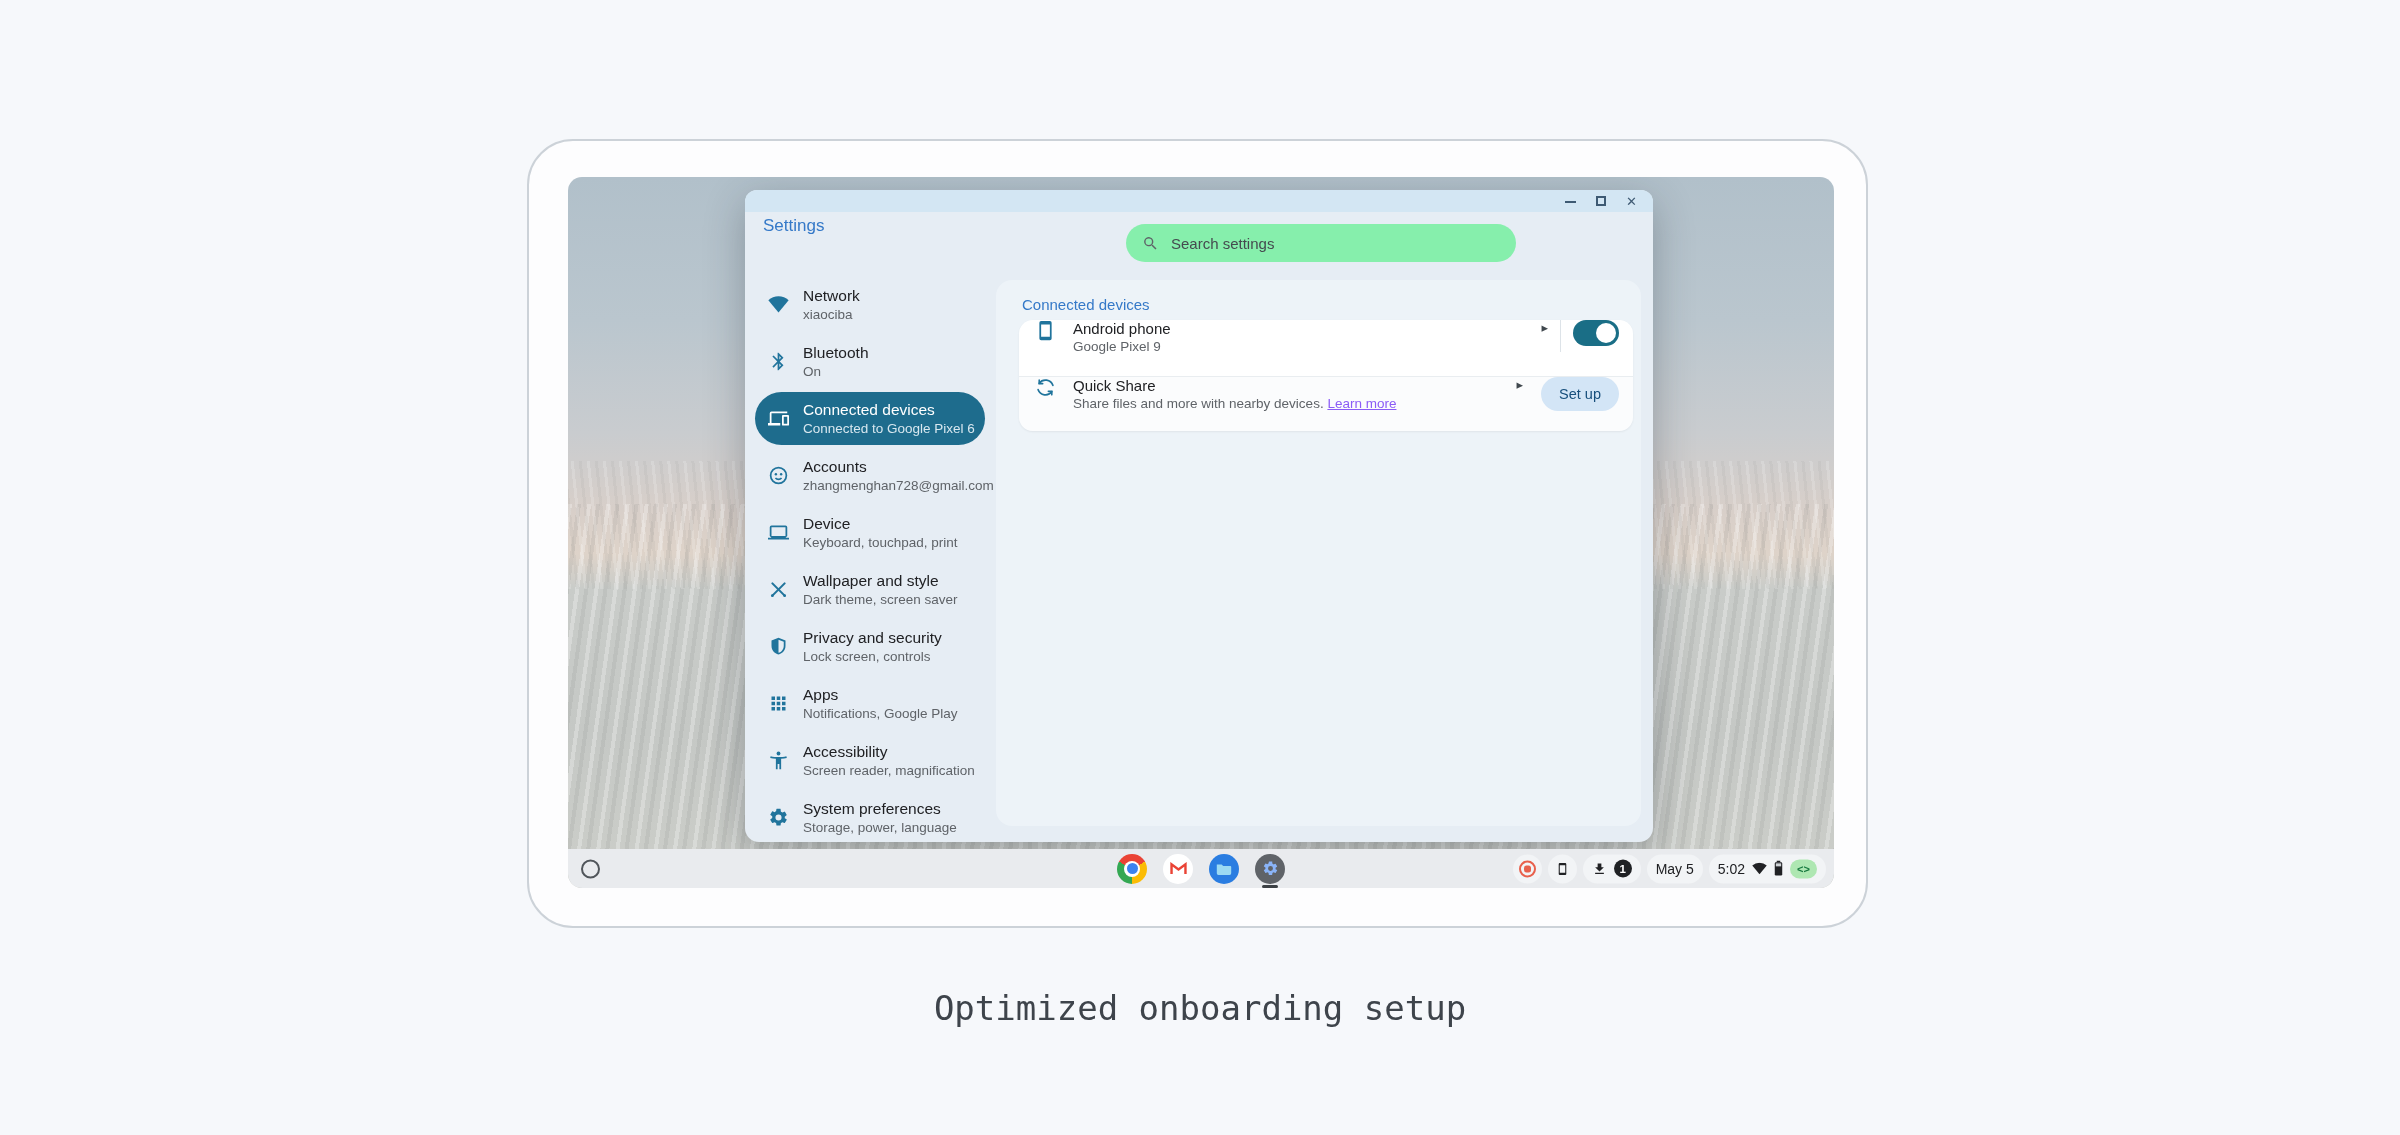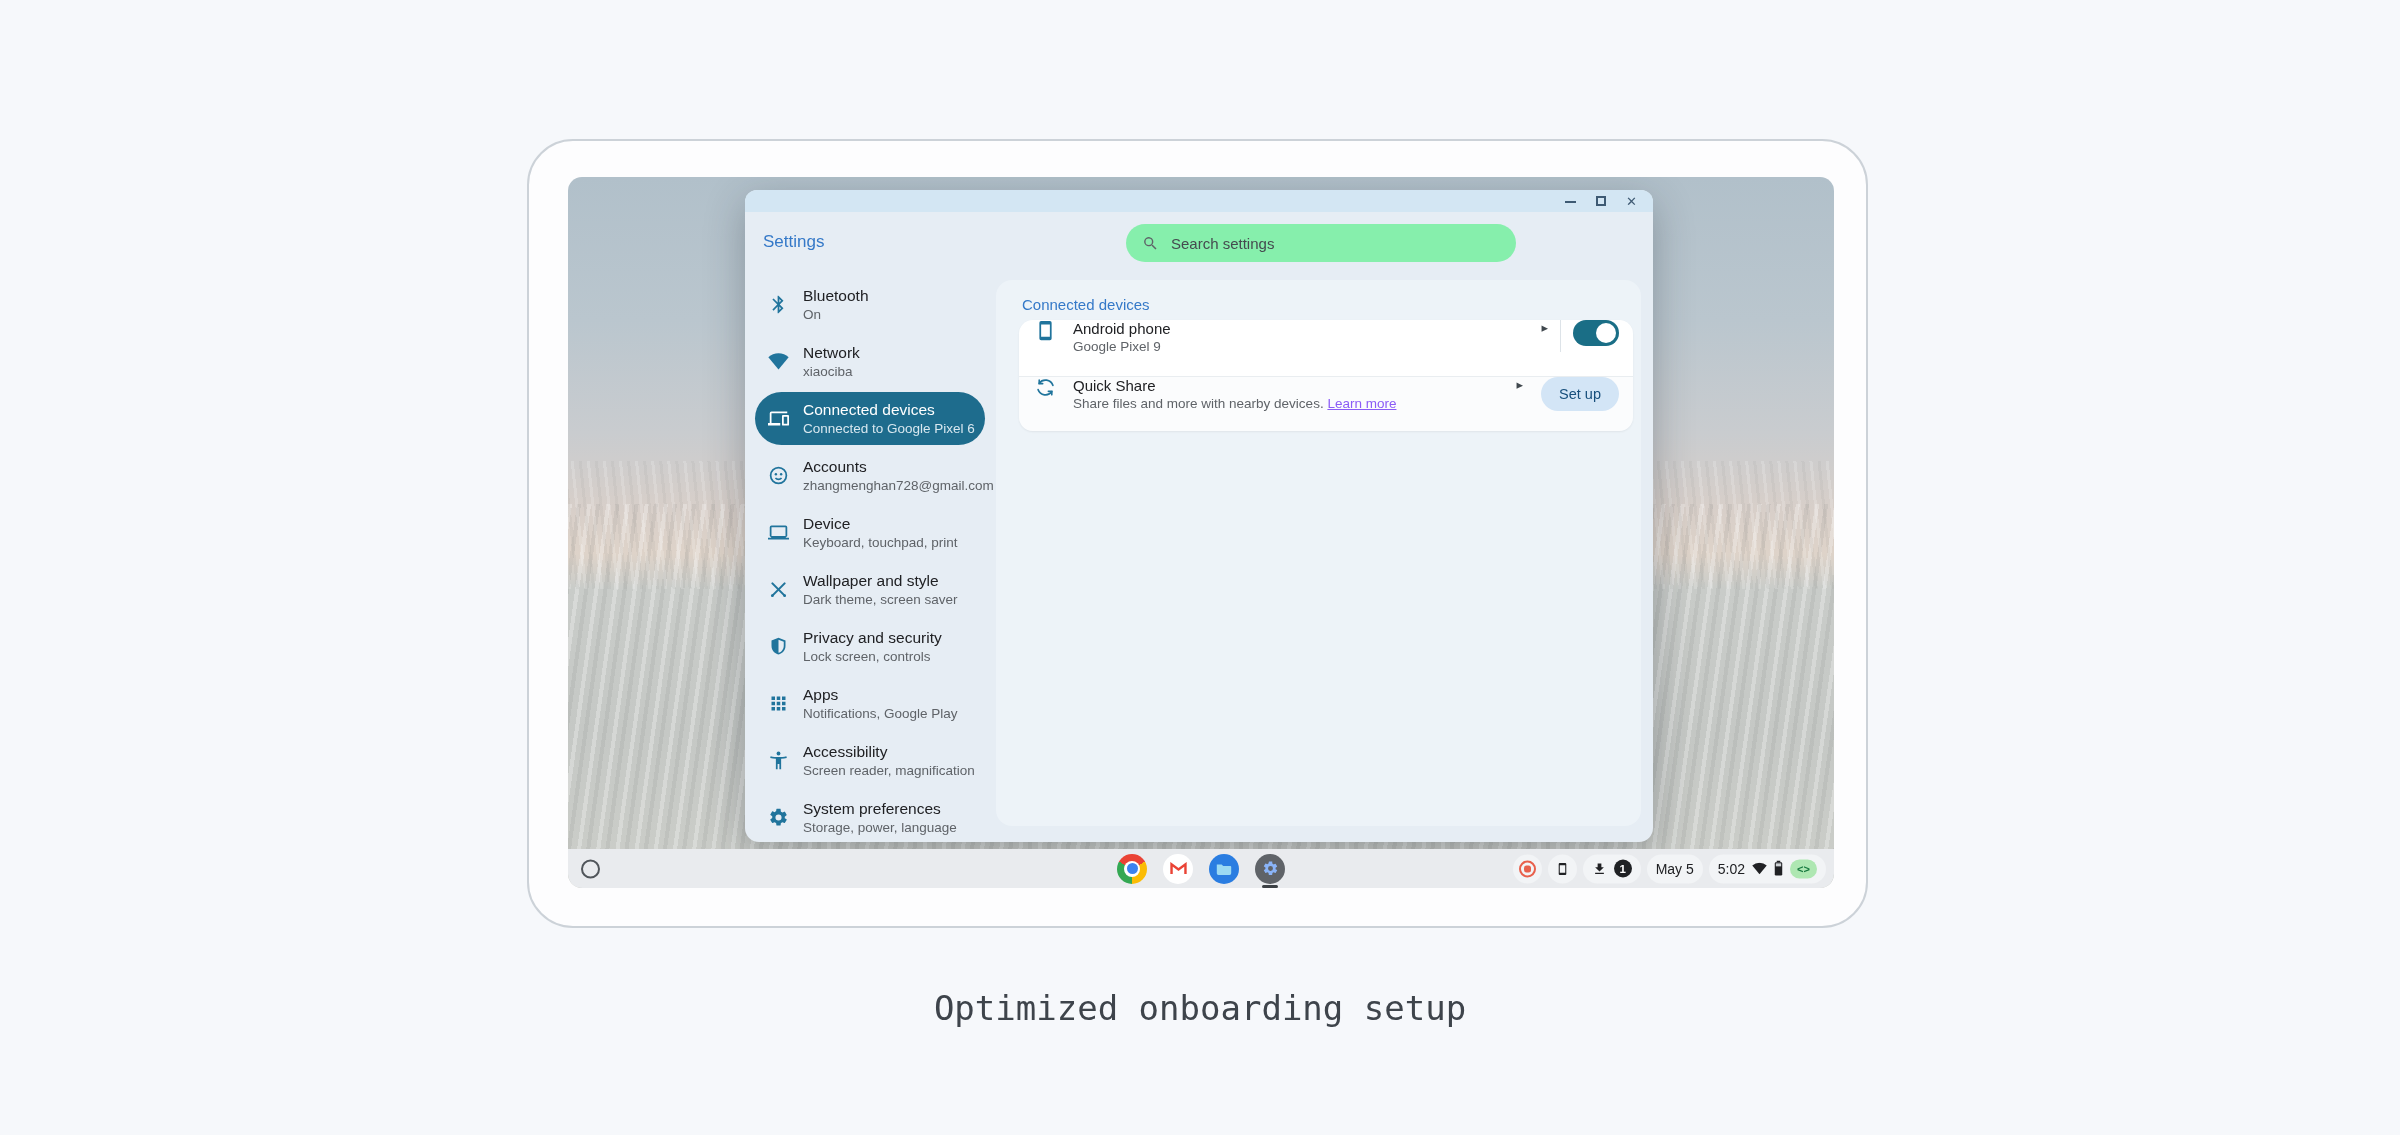--- a/index.html
+++ b/index.html
@@ -19,21 +19,21 @@
 
   
   .window { left:177px; top:13px; width:908px; height:652px; background:#e6edf4;
             border-radius:12px 12px 14px 14px; box-shadow:0 12px 40px rgba(25,35,45,.30); }
   .titlebar { height:22px; background:#d3e6f3; border-radius:12px 12px 0 0;
               display:flex; justify-content:flex-end; align-items:center; gap:20px; padding-right:16px; }
   .winctl { color:#3e5a73; font-size:13px; line-height:1; cursor:default; display:inline-block; }
   .ctl-min { width:11px; height:2px; background:#3e5a73; margin-bottom:-2px; }
   .ctl-max { width:10px; height:10px; border:2px solid #3e5a73; }
   .window-body { position:relative; height:630px; }
-  .app-title { left:18px; top:20px; font-size:17px; color:#3579c8; }
+  .app-title { left:18px; top:4px; font-size:17px; color:#3579c8; }
   .searchbar { left:381px; top:12px; width:390px; height:38px; background:#86efac; border-radius:19px;
                display:flex; align-items:center; gap:12px; padding:0 16px; color:#454a4f; font-size:15px; }
   .searchbar svg { width:17px; height:17px; fill:#5f6368; flex:0 0 auto; }
 
   
   .sidebar { left:10px; top:64px; width:230px; display:flex; flex-direction:column; }
   .side-item { display:flex; align-items:center; gap:14px; height:57px; padding:0 8px 0 12px; border-radius:28px; }
   .side-item .sicon { width:22px; height:22px; color:#20749c; flex:0 0 auto; display:flex; align-items:center; justify-content:center; }
   .side-item .sicon svg { width:21px; height:21px; }
   .side-item .stext { display:flex; flex-direction:column; min-width:0; }
@@ -115,38 +115,38 @@
             <path d="M15.5 14h-.79l-.28-.27a6.5 6.5 0 10-.7.7l.27.28v.79l5 5L20.49 19zm-6 0A4.5 4.5 0 1114 9.5 4.49 4.49 0 019.5 14z"></path>
           </svg>
         <span>Search settings</span>
       </div>
 
       <nav class="abs sidebar">
 
         <div class="side-item">
           <span class="sicon">
             <svg viewBox="0 0 24 24" fill="currentColor">
+                <path d="M12 21 23.6 7.2A17 17 0 00.4 7.2Z"></path>
+              </svg>
+            </span>
+          <span class="stext">
+              <span class="slabel">Network</span>
+          <span class="ssub">xiaociba</span>
+            </span>
+        </div>
+
+        <div class="side-item">
+          <span class="sicon">
+            <svg viewBox="0 0 24 24" fill="currentColor">
                 <path d="M17.71 7.71 12 2h-1v7.59L6.41 5 5 6.41 10.59 12 5 17.59 6.41 19 11 14.41V22h1l5.71-5.71L13.41 12zM13 5.83l1.88 1.88L13 9.59zm1.88 10.46L13 18.17v-3.76z"></path>
               </svg>
             </span>
           <span class="stext">
               <span class="slabel">Bluetooth</span>
           <span class="ssub">On</span>
-            </span>
-        </div>
-
-        <div class="side-item">
-          <span class="sicon">
-            <svg viewBox="0 0 24 24" fill="currentColor">
-                <path d="M12 21 23.6 7.2A17 17 0 00.4 7.2Z"></path>
-              </svg>
-            </span>
-          <span class="stext">
-              <span class="slabel">Network</span>
-          <span class="ssub">xiaociba</span>
             </span>
         </div>
 
         <div class="side-item selected">
           <span class="sicon">
             <svg viewBox="0 0 24 24" fill="currentColor">
                 <path d="M4 6h18V4H4a2 2 0 00-2 2v11H0v3h14v-3H4zm19 2h-6a1 1 0 00-1 1v10a1 1 0 001 1h6a1 1 0 001-1V9a1 1 0 00-1-1zm-1 10h-4V10h4z"></path>
               </svg>
             </span>
           <span class="stext">

